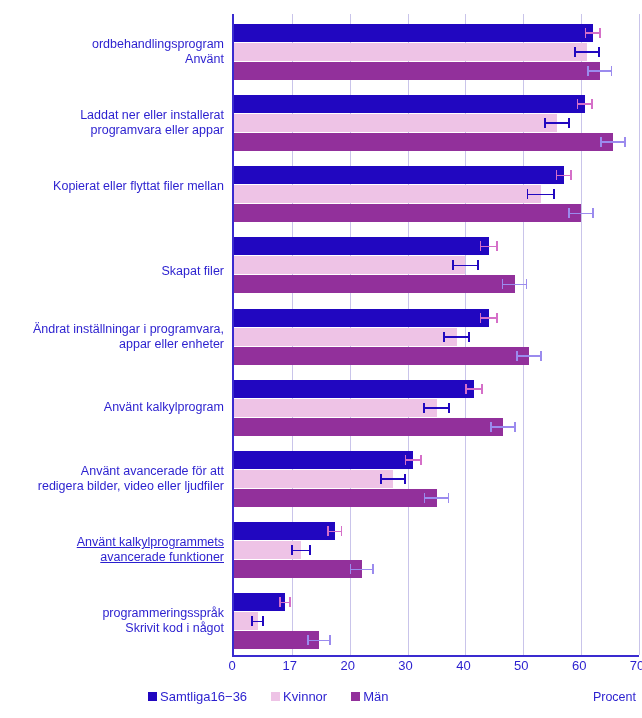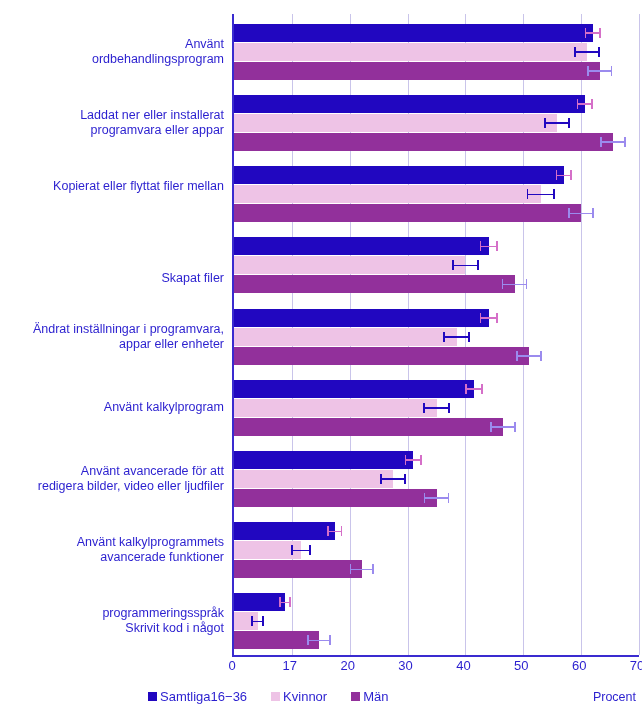--- a/index.html
+++ b/index.html
@@ -348,45 +348,45 @@
       <div class="tick-label" style="left: 289.857px;">17</div>
       <div class="tick-label" style="left: 347.714px;">20</div>
       <div class="tick-label" style="left: 405.571px;">30</div>
       <div class="tick-label" style="left: 463.429px;">40</div>
       <div class="tick-label" style="left: 521.286px;">50</div>
       <div class="tick-label" style="left: 579.143px;">60</div>
       <div class="tick-label" style="left: 637px;">70</div>
     </div>
   <div id="labels-layer">
       <div class="cat-label" style="right: 418px; top: 36.6111px;">
+        <div>ordbehandlingsprogram</div>
         <div>Använt</div>
-        <div>ordbehandlingsprogram</div>
       </div>
       <div class="cat-label" style="right: 418px; top: 107.833px; margin-left: 32px;">
         <div>Laddat ner eller installerat</div>
         <div>programvara eller appar</div>
       </div>
       <div class="cat-label" style="right: 418px; top: 179.056px;">
         <div>Kopierat eller flyttat filer mellan</div>
       </div>
-      <div class="cat-label" style="right: 418px; top: 271px;">
+      <div class="cat-label" style="right: 418px; top: 264px;">
         <div>Skapat filer</div>
       </div>
       <div class="cat-label" style="right: 418px; top: 321.5px;">
         <div>Ändrat inställningar i programvara,</div>
         <div>appar eller enheter</div>
       </div>
       <div class="cat-label" style="right: 418px; top: 400.222px;">
         <div>Använt kalkylprogram</div>
       </div>
       <div class="cat-label" style="right: 418px; top: 463.944px;">
         <div>Använt avancerade för att</div>
         <div>redigera bilder, video eller ljudfiler</div>
       </div>
-      <div class="cat-label" style="right: 418px; top: 535.167px;">
+      <div class="cat-label" style="right: 418px; top: 535.167px; text-decoration: underline;">
         <div>Använt kalkylprogrammets</div>
         <div>avancerade funktioner</div>
       </div>
       <div class="cat-label" style="right: 418px; top: 606.389px;">
         <div>programmeringsspråk</div>
         <div>Skrivit kod i något</div>
       </div>
     </div>
 
   <div class="legend">

